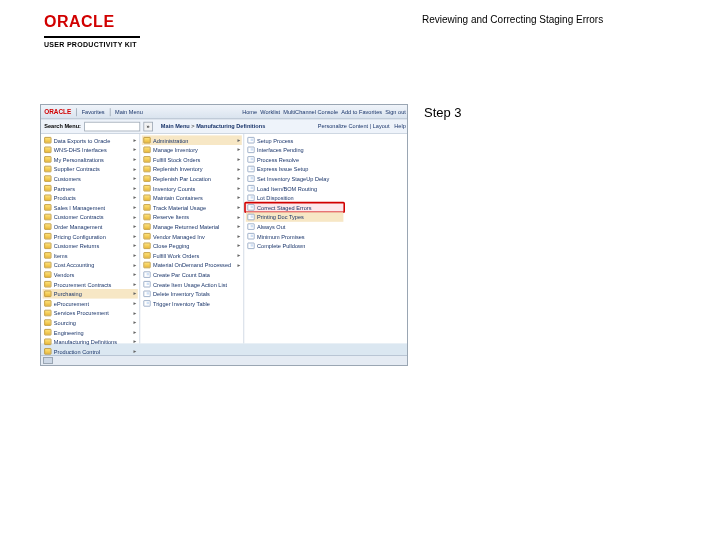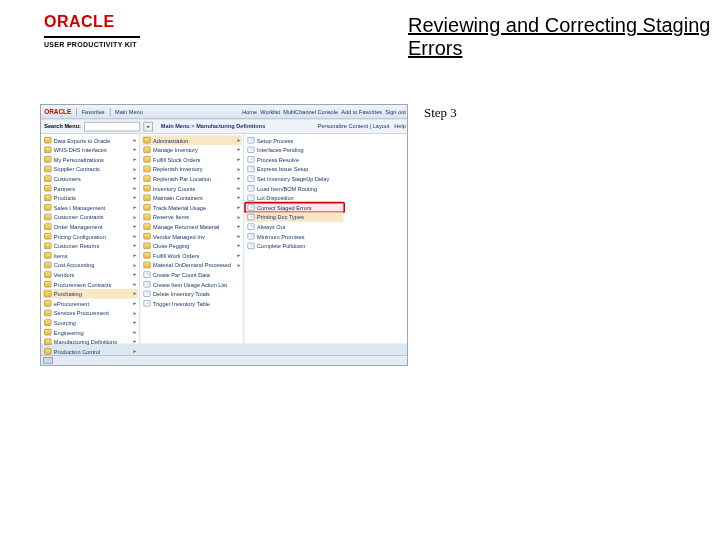--- a/index.html
+++ b/index.html
@@ -6,25 +6,25 @@
   html, body { width: 720px; height: 540px; font-family: Arial, Helvetica, sans-serif; background: #fff; color: #000; }
 
   .page { position: relative; width: 720px; height: 540px; }
 
   
   .header-row { display: flex; align-items: flex-start; padding: 14px 0 0 44px; }
   .oracle-block { width: 110px; }
   .oracle-logo { font-size: 16px; font-weight: bold; letter-spacing: 0.5px; color: #d10000; line-height: 1; }
   .oracle-bar { height: 2px; background: #000; width: 96px; margin-top: 6px; }
   .upk { font-size: 7px; letter-spacing: 0.3px; margin-top: 3px; font-weight: bold; }
-  .doc-title { margin-left: 268px; font-size: 20px; text-decoration: underline; }
+  .doc-title { margin-left: 268px; font-size: 10px; }
 
   
   .step-panel { position: absolute; top: 104px; left: 424px; width: 260px; font-size: 13px; line-height: 1.35; }
-  .step-num { margin-bottom: 31px; font-family: Liberation Serif, serif; }
+  .step-num { margin-bottom: 31px; }
   .step-text .pre { }
   .step-text .bold { font-weight: bold; }
   .step-text .post { }
 
   
   .shot {
     position: absolute; top: 104px; left: 40px; width: 368px; height: 262px;
     background: #dbe7f1;
     border: 1px solid #9aa6b3;
     overflow: hidden;

